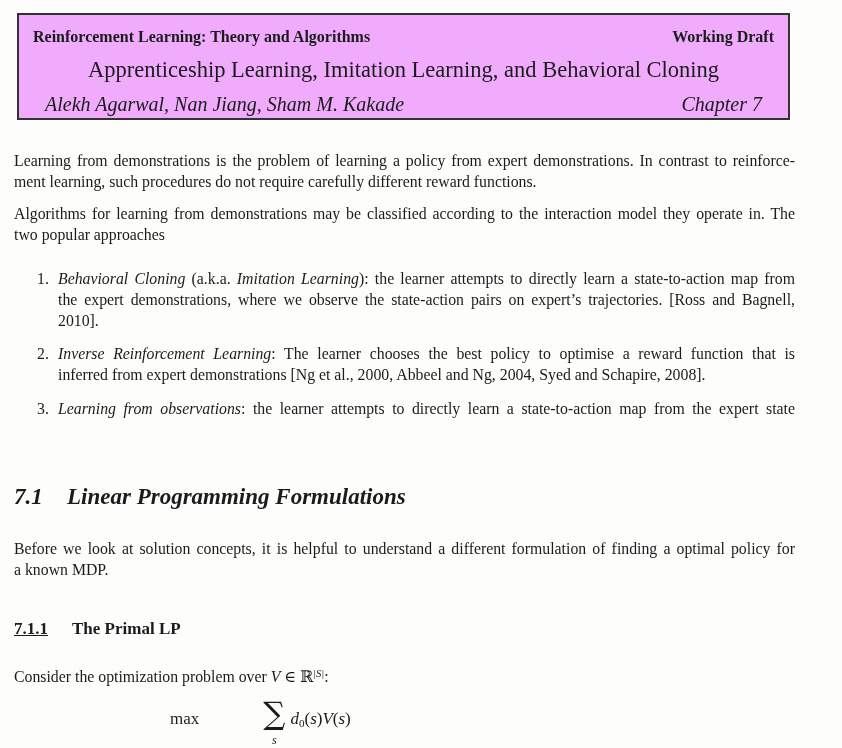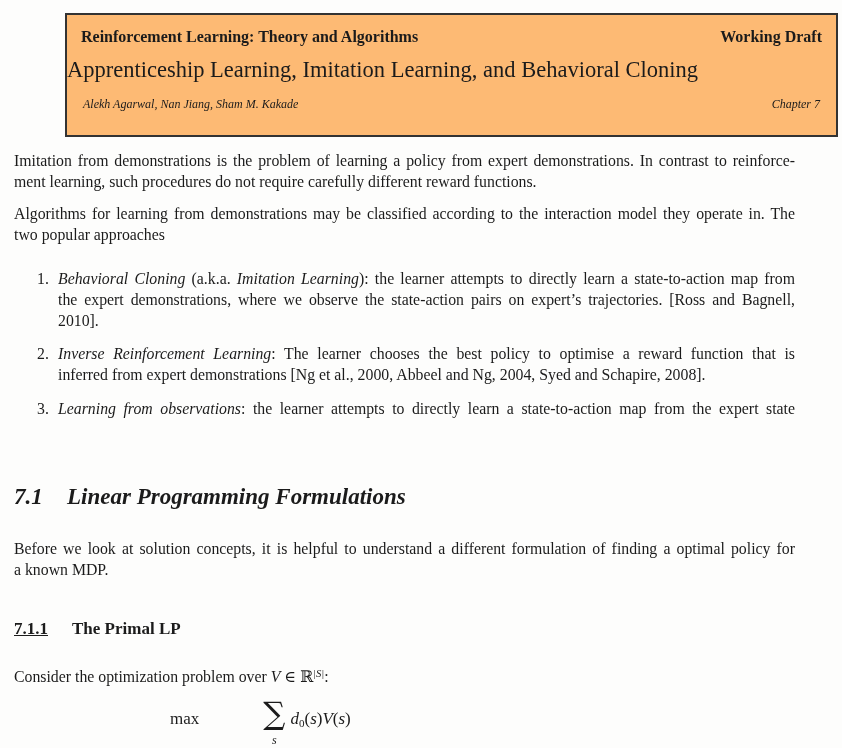--- a/index.html
+++ b/index.html
@@ -11,39 +11,39 @@
     color: #1b1b1b;
     font-family: "Liberation Serif", "DejaVu Serif", serif;
     position: relative;
     overflow: hidden;
   }
 
   
   .header-box {
     position: absolute;
     left: 17px; top: 13px;
-    width: 773px; height: 124px;
+    width: 773px; height: 107px;
     border: 2px solid #333;
     box-sizing: border-box;
-    background: #fdba74;
-    margin-left: 48px;
+    background: #f0abfc;
   }
   .hrow1 {
     display: flex; justify-content: space-between;
     padding: 11px 14px 0 14px;
     font-weight: bold; font-size: 16px; line-height: 21px;
   }
   .htitle {
+    text-align: center;
     font-size: 22.5px; line-height: 26px;
     margin-top: 10px;
   }
   .hrow2 {
     display: flex; justify-content: space-between;
-    padding: 0 16px;
-    font-style: italic; font-size: 12px; line-height: 20px;
+    padding: 0 26px;
+    font-style: italic; font-size: 20px; line-height: 20px;
     margin-top: 11px;
     text-align: right;
   }
 
   
   .block {
     position: absolute;
     left: 14px; width: 781px;
     font-size: 15.8px; line-height: 21px;
     box-sizing: border-box;
@@ -97,21 +97,21 @@
   </div>
   <div class="htitle">Apprenticeship Learning, Imitation Learning, and Behavioral Cloning</div>
   <div class="hrow2">
     <span>Alekh Agarwal, Nan Jiang, Sham M. Kakade</span>
     <span>Chapter 7</span>
   </div>
 </div>
 
 <div id="doc-body">
     <div class="block" style="top: 150px;">
-      <div class="line jl"><span>Imitation from demonstrations is the problem of learning a policy from expert demonstrations. In contrast to reinforce-</span></div>
+      <div class="line jl"><span>Learning from demonstrations is the problem of learning a policy from expert demonstrations. In contrast to reinforce-</span></div>
       <div class="line"><span>ment learning, such procedures do not require carefully different reward functions.</span></div>
     </div>
     <div class="block" style="top: 203px;">
       <div class="line jl"><span>Algorithms for learning from demonstrations may be classified according to the interaction model they operate in. The</span></div>
       <div class="line"><span>two popular approaches</span></div>
     </div>
     <div class="block list-item" style="top: 268px;">
       <span class="list-num">1.</span>
       <div class="line jl"><span class="it">Behavioral Cloning</span><span> (a.k.a. </span><span class="it">Imitation Learning</span><span>): the learner attempts to directly learn a state-to-action map from</span></div>
       <div class="line jl"><span>the expert demonstrations, where we observe the state-action pairs on expert’s trajectories.  [Ross and Bagnell,</span></div>

